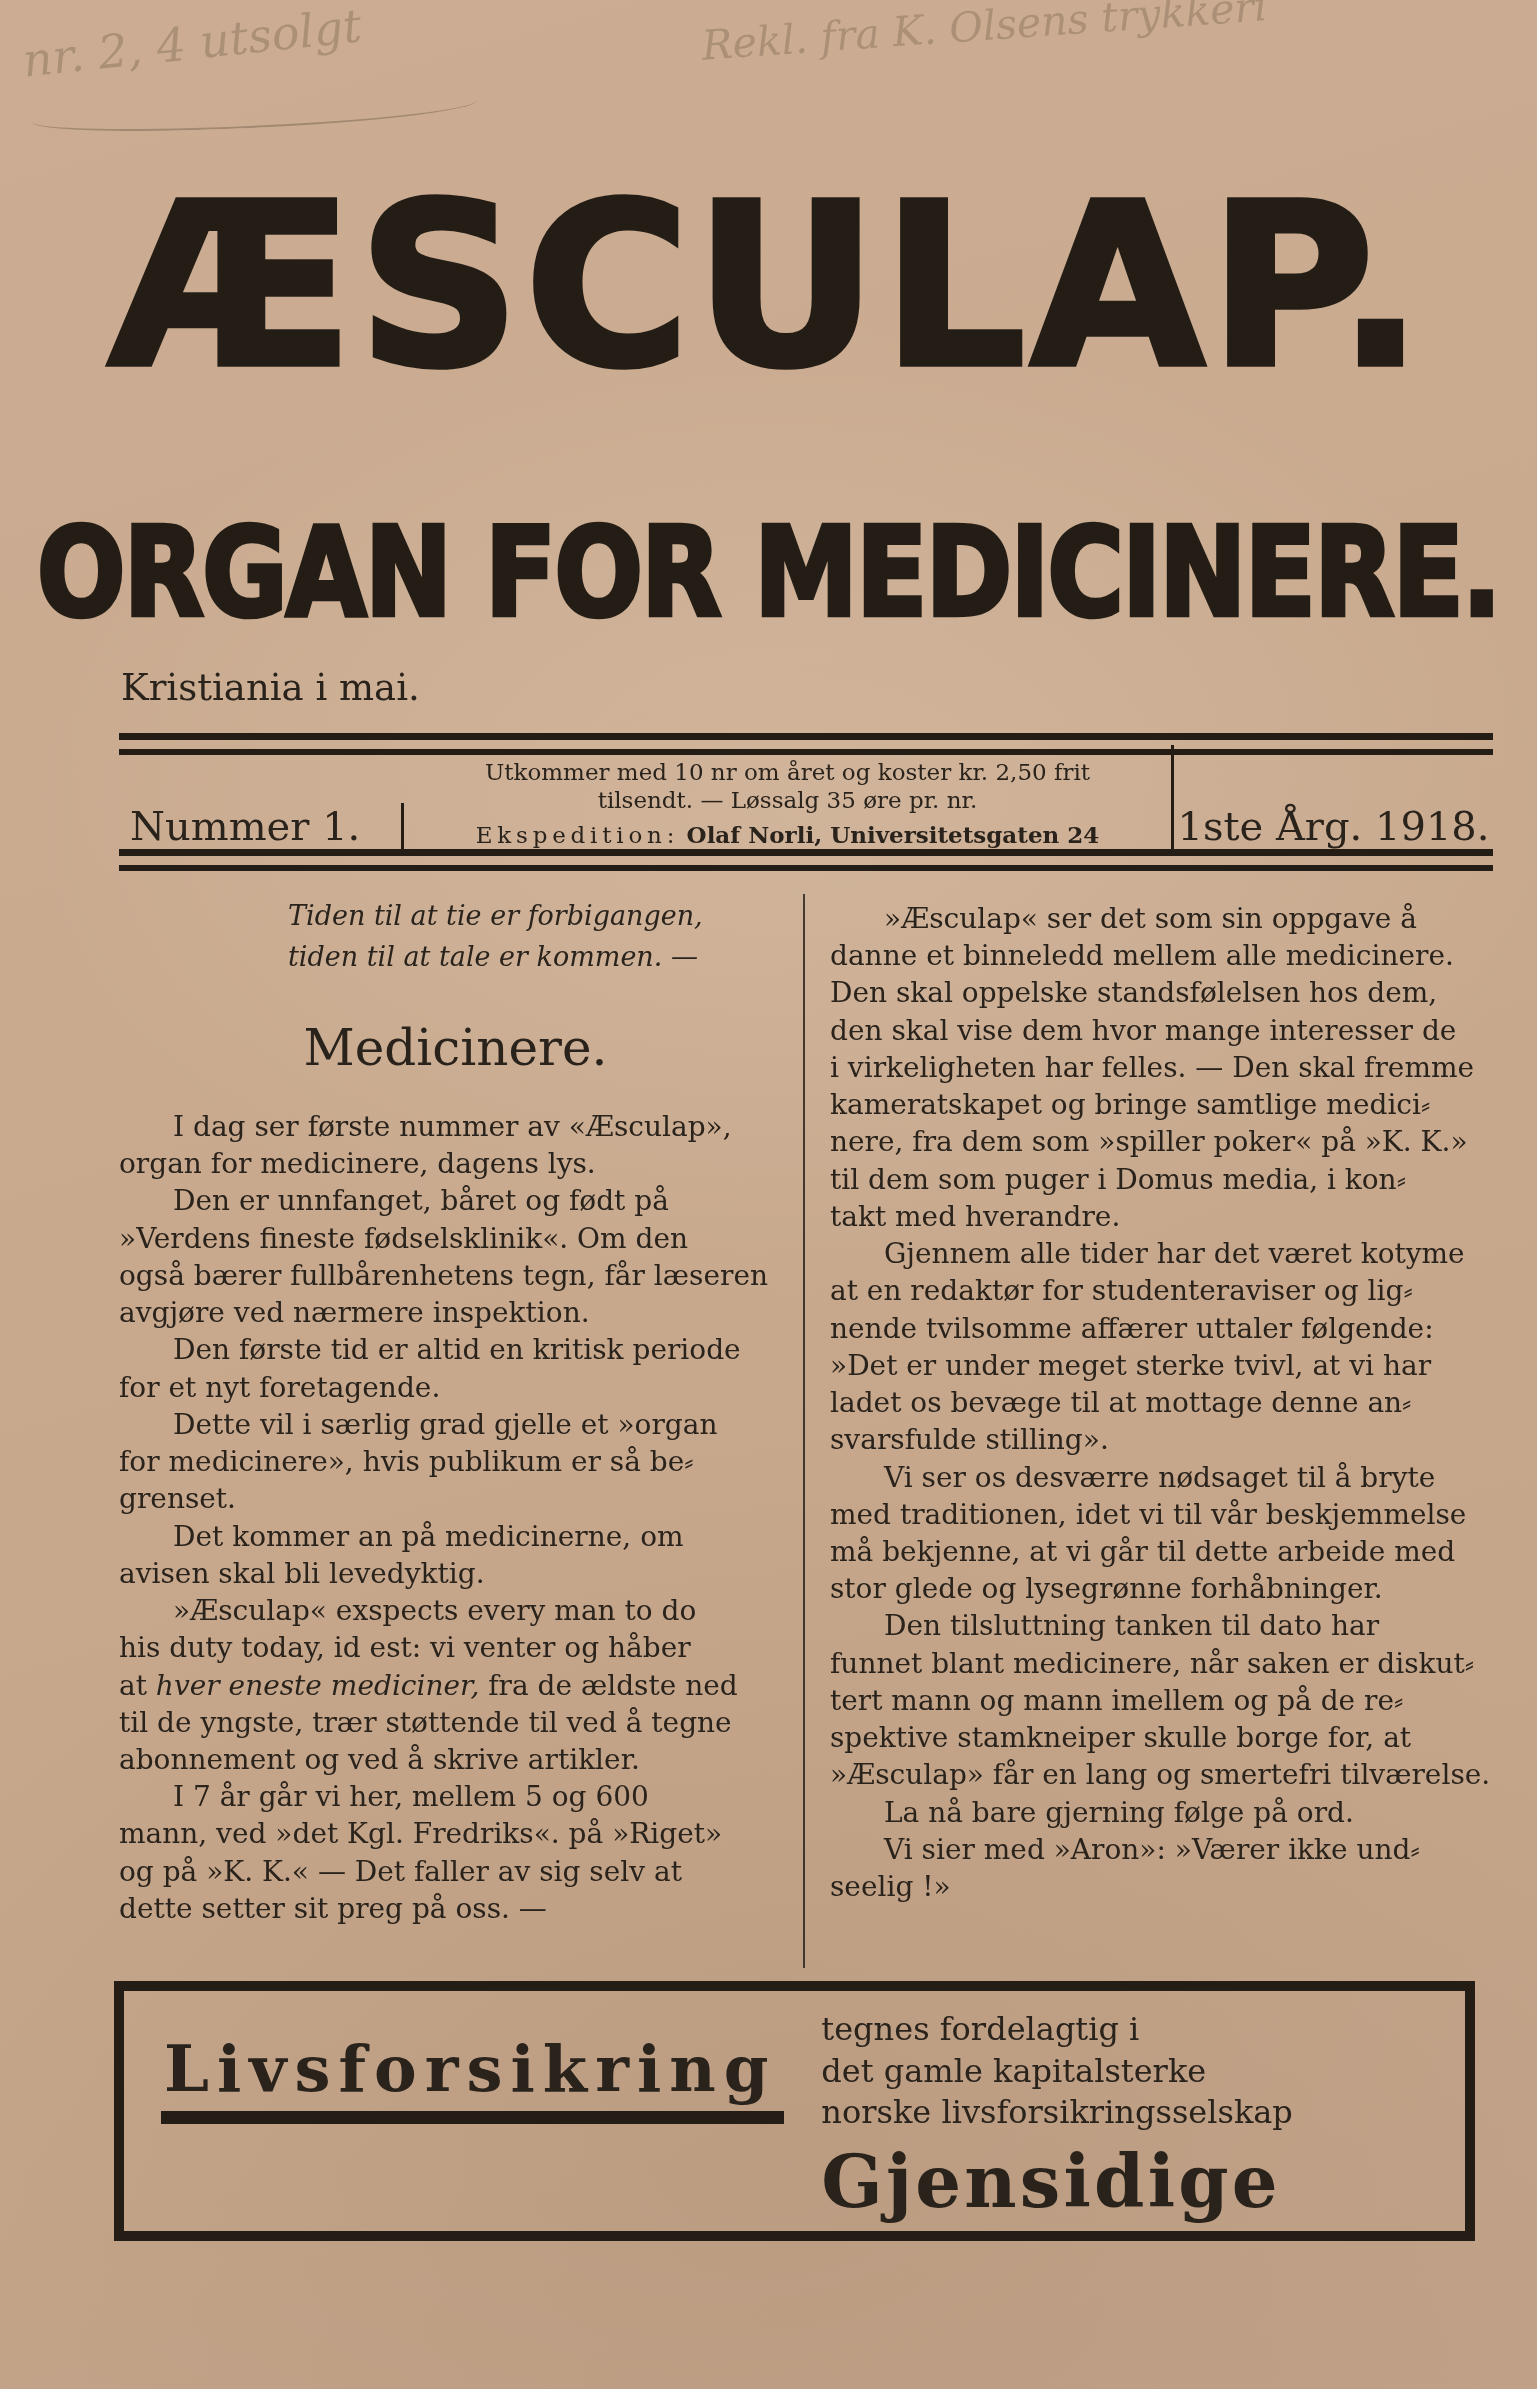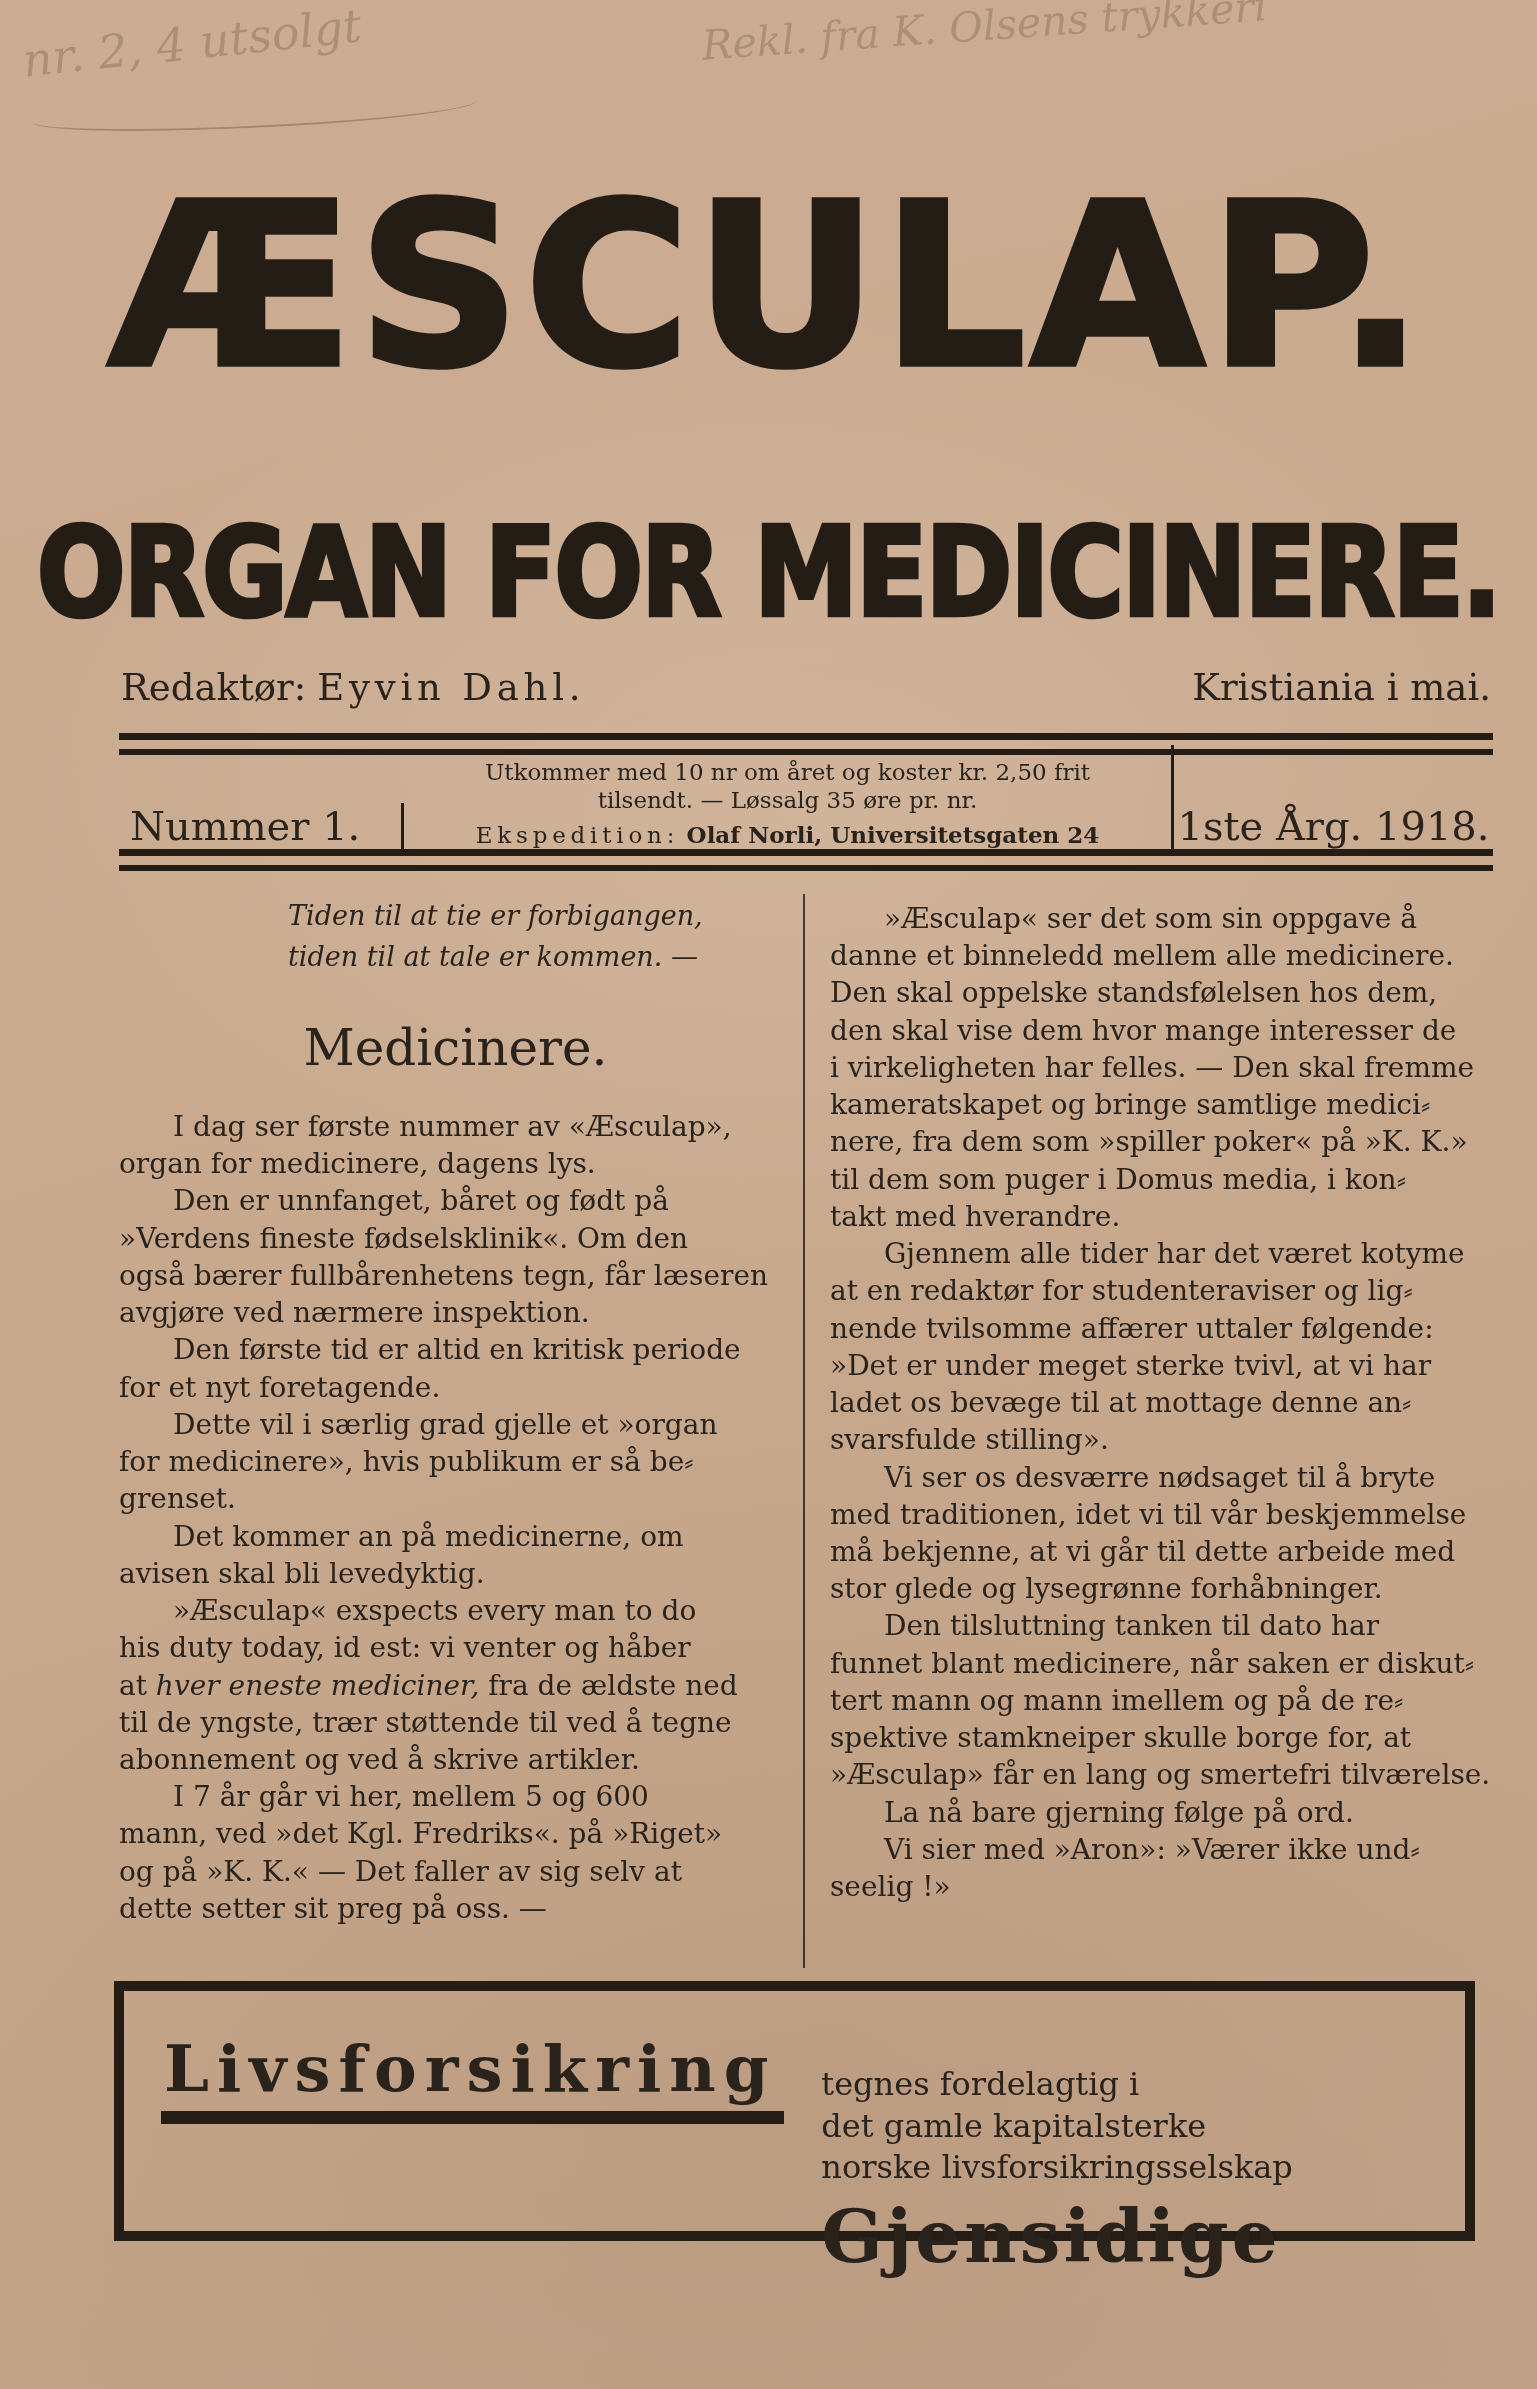--- a/index.html
+++ b/index.html
@@ -123,21 +123,21 @@
     padding-top:21px;
     margin-top:25px;
   }
   .ad-brand{
     font-size:64px;font-weight:bold;line-height:1;
     letter-spacing:8px;
     border-bottom:13.5px solid #241d16;
     padding:0 8px 9.6px 3.2px;
   }
   .ad-right{
-    flex:1;padding-top:52px;font-size:32px;line-height:1.3;margin-top:21px;
+    flex:1;padding-top:18px;font-size:32px;line-height:1.3;
   }
   .ad-company{
     font-size:72px;font-weight:bold;line-height:1;
     letter-spacing:3.2px;margin-top:12.7px;
   }
 </style>
 </head>
 <body>
 
 <div class="page">
@@ -146,23 +146,20 @@
   <div class="hand hand-right">Rekl. fra K. Olsens trykkeri</div>
   <div class="pencil-stroke"></div>
 
   <div class="title">ÆSCULAP.</div>
 
   <div class="subtitle">
     <span>ORGAN FOR MEDICINERE.</span>
   </div>
 
   <div class="editor-row">
-    <span>
-      <span>Redaktør:</span><span class="editor-name">Eyvin Dahl.</span>
-    </span>
     <span>Kristiania i mai.</span>
   </div>
 
   <div class="double-rule rule-a"></div>
 
   <div class="mast-row">
     <div class="mast-cell-left">Nummer 1.</div>
     <div class="mast-cell-mid">
       <div>Utkommer med 10 nr om året og koster kr. 2,50 frit</div>
       <div>tilsendt. — Løssalg 35 øre pr. nr.</div>

